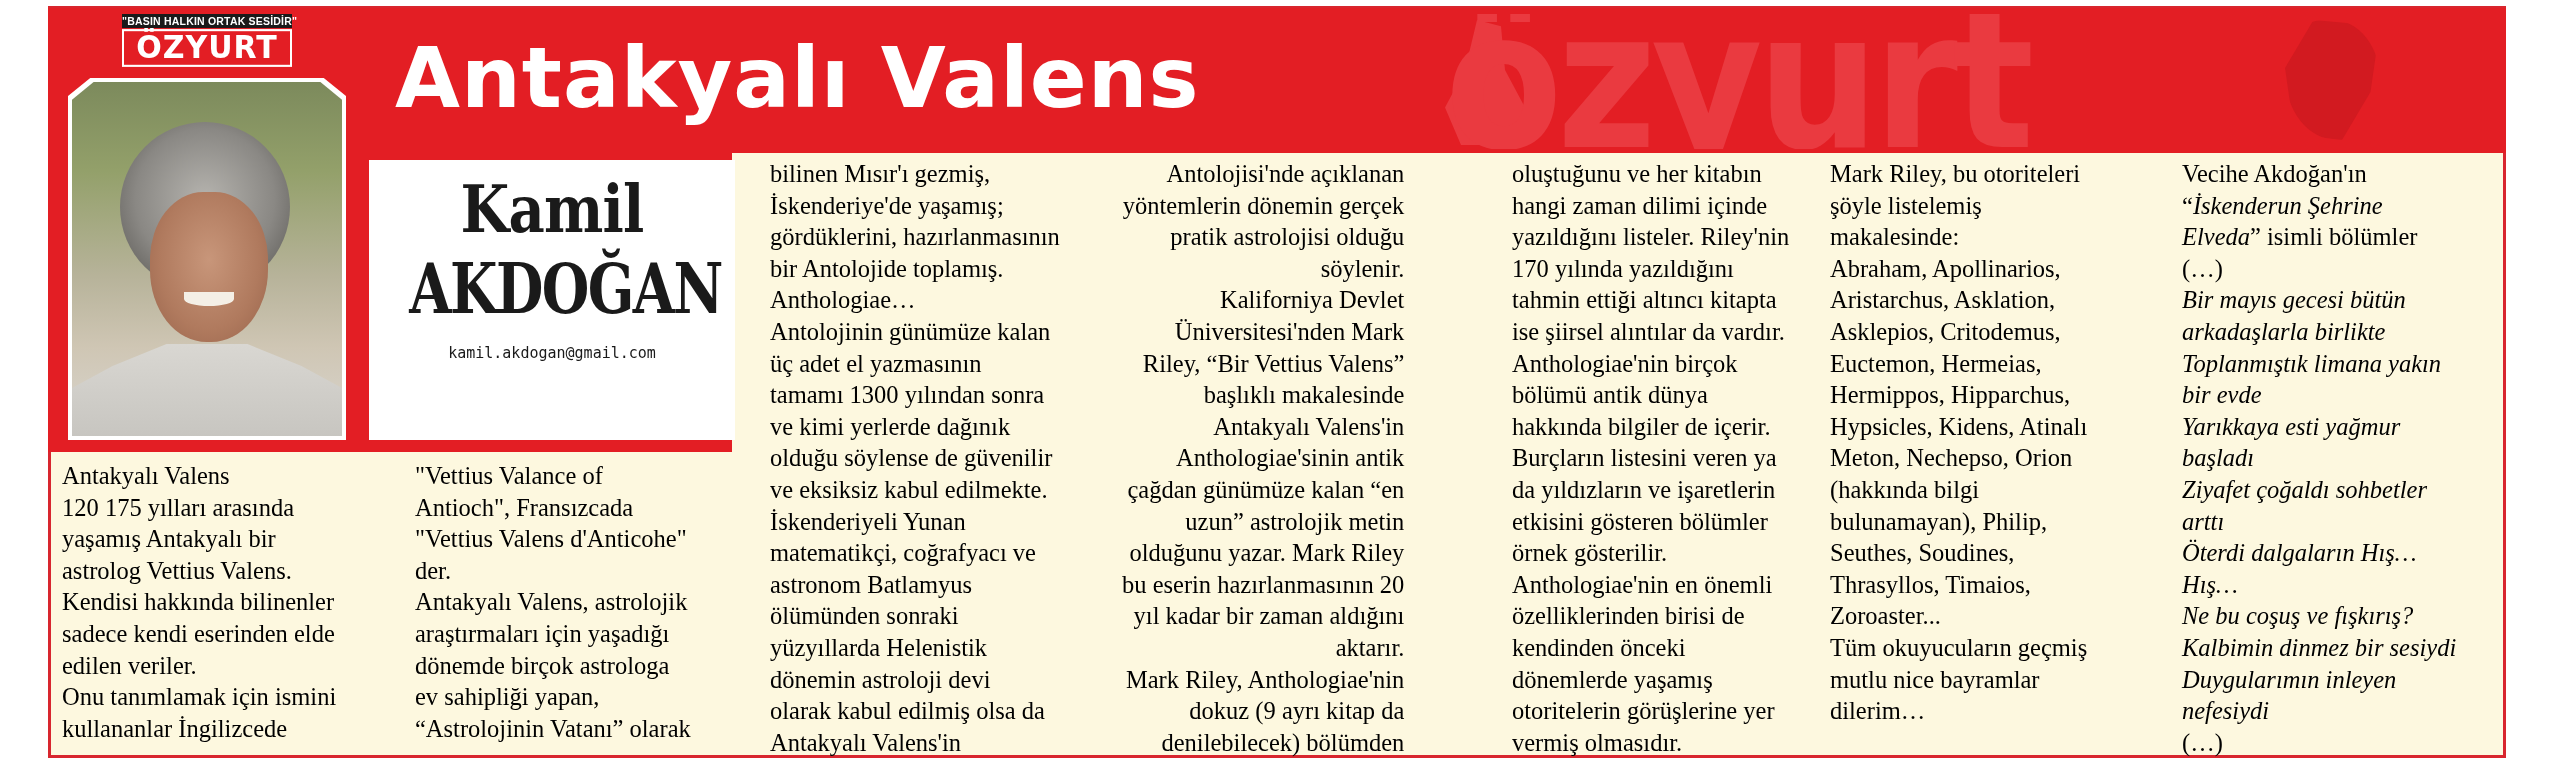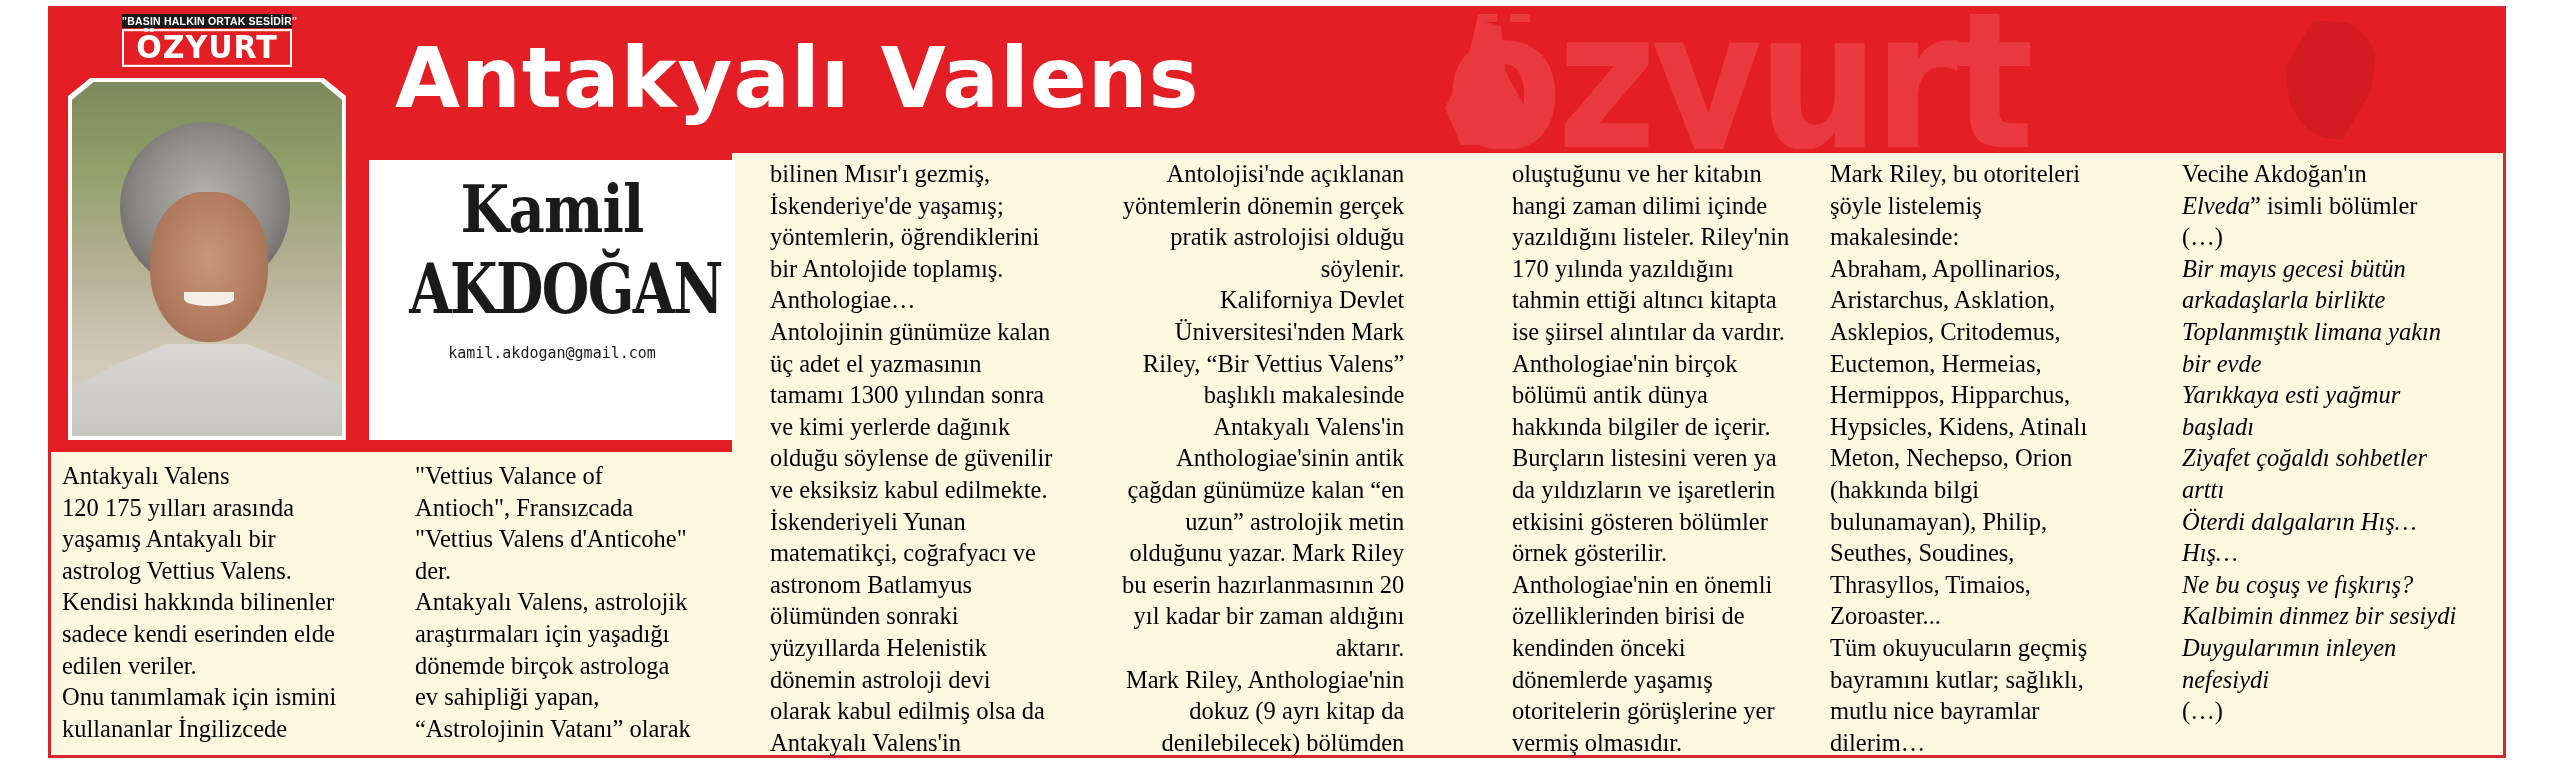--- a/index.html
+++ b/index.html
@@ -171,21 +171,21 @@
   <span class="line">Antakyalı Valens, astrolojik</span>
   <span class="line">araştırmaları için yaşadığı</span>
   <span class="line">dönemde birçok astrologa</span>
   <span class="line">ev sahipliği yapan,</span>
   <span class="line">“Astrolojinin Vatanı” olarak</span>
 </div>
 
 <div class="col" id="col-3">
   <span class="line">bilinen Mısır'ı gezmiş,</span>
   <span class="line">İskenderiye'de yaşamış;</span>
-  <span class="line">yöntemlerin, öğrendiklerini</span>
+  <span class="line">gördüklerini, hazırlanmasının</span>
   <span class="line">bir Antolojide toplamış.</span>
   <span class="line">Anthologiae…</span>
   <span class="line">Antolojinin günümüze kalan</span>
   <span class="line">üç adet el yazmasının</span>
   <span class="line">tamamı 1300 yılından sonra</span>
   <span class="line">ve kimi yerlerde dağınık</span>
   <span class="line">olduğu söylense de güvenilir</span>
   <span class="line">ve eksiksiz kabul edilmekte.</span>
   <span class="line">İskenderiyeli Yunan</span>
   <span class="line">matematikçi, coğrafyacı ve</span>
@@ -251,27 +251,27 @@
   <span class="line">Euctemon, Hermeias,</span>
   <span class="line">Hermippos, Hipparchus,</span>
   <span class="line">Hypsicles, Kidens, Atinalı</span>
   <span class="line">Meton, Nechepso, Orion</span>
   <span class="line">(hakkında bilgi</span>
   <span class="line">bulunamayan), Philip,</span>
   <span class="line">Seuthes, Soudines,</span>
   <span class="line">Thrasyllos, Timaios,</span>
   <span class="line">Zoroaster...</span>
   <span class="line">Tüm okuyucuların geçmiş</span>
-  <span class="line">bayramını kutlar; sağlıklı,</span>
   <span class="line">mutlu nice bayramlar</span>
   <span class="line">dilerim…</span>
 </div>
 
 <div class="col" id="col-7">
   <span class="line">Vecihe Akdoğan'ın</span>
+  <span class="line"><span>“</span><span class="it">İskenderun Şehrine</span></span>
   <span class="line"><span class="it">Elveda</span><span>” isimli bölümler</span></span>
   <span class="line">(…)</span>
   <span class="line it">Bir mayıs gecesi bütün</span>
   <span class="line it">arkadaşlarla birlikte</span>
   <span class="line it">Toplanmıştık limana yakın</span>
   <span class="line it">bir evde</span>
   <span class="line it">Yarıkkaya esti yağmur</span>
   <span class="line it">başladı</span>
   <span class="line it">Ziyafet çoğaldı sohbetler</span>
   <span class="line it">arttı</span>

